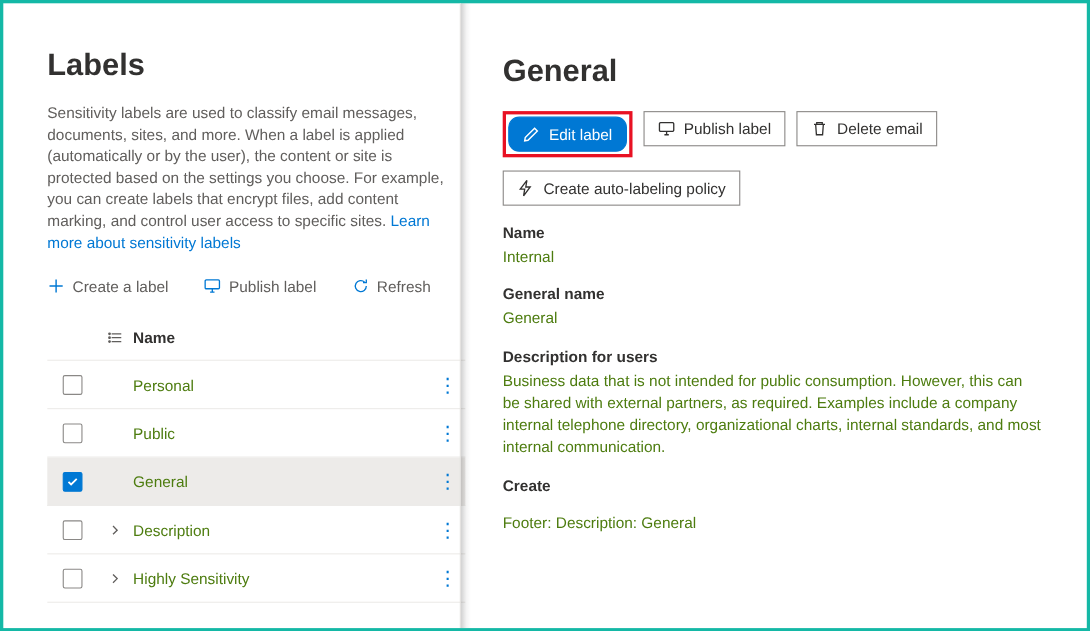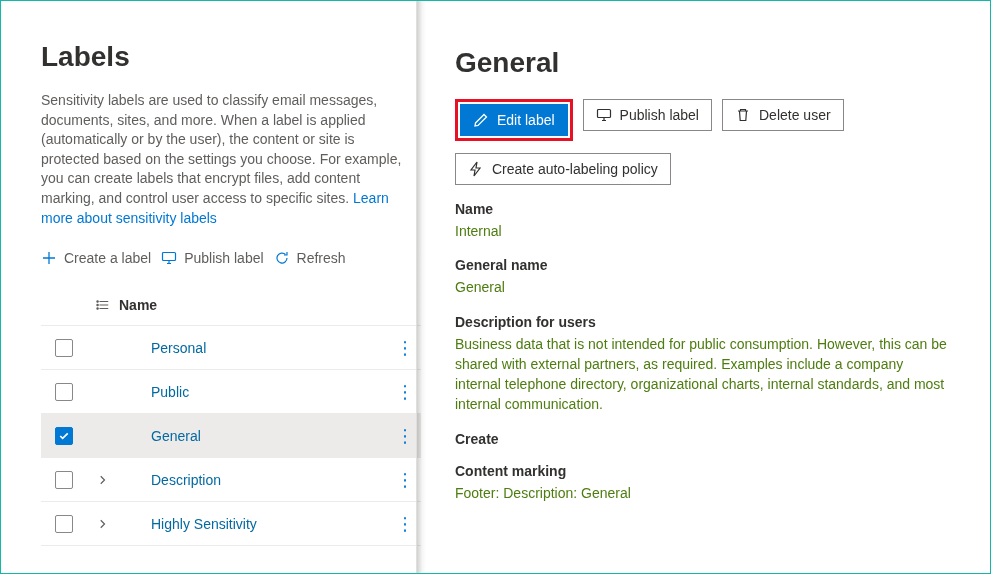--- a/index.html
+++ b/index.html
@@ -1,57 +1,57 @@
 <!DOCTYPE html>
 <html><head>
 <meta charset="utf-8">
 <style>
   * { box-sizing: border-box; }
   html, body { margin: 0; padding: 0; font-family: "Segoe UI", Arial, sans-serif; font-size: 14px; color: #323130; }
-  .canvas { width: 991px; height: 574px; border: 1px solid #14b8a6; position: relative; overflow: hidden; background: #fff; padding-left: 30px; }
+  .canvas { width: 991px; height: 574px; border: 3px solid #14b8a6; position: relative; overflow: hidden; background: #fff; padding-left: 30px; }
 
   
   .left { position: absolute; left: 0; top: 0; width: 420px; height: 100%; padding: 40px 0 0 40px; }
   .page-title { font-size: 28px; font-weight: 700; color: #323130; margin: 0 0 18px 0; }
   .intro { color: #605e5c; line-height: 1.4; padding-right: 10px; }
   .intro a { color: #0078d4; text-decoration: none; }
-  .toolbar { display: flex; gap: 10px; margin: 22px 0 18px 0; color: #323130; }
+  .toolbar { display: flex; gap: 32px; margin: 22px 0 18px 0; color: #323130; }
   .tb-item { display: inline-flex; align-items: center; gap: 7px; cursor: pointer; color: #323130; }
   .tb-item svg { width: 16px; height: 16px; }
   .tb-item span.lbl { color: #605e5c; }
 
   .table { width: 380px; }
   .thead { display: flex; align-items: center; height: 42px; border-bottom: 1px solid #edebe9; color: #323130; font-weight: 600; }
   .th-spacer { width: 46px; }
   .th-list { width: 32px; display:flex; align-items:center; justify-content:center; color:#605e5c; }
   .th-name { flex: 1; }
   .row { display: flex; align-items: center; height: 44px; border-bottom: 1px solid #edebe9; }
   .row.selected { background: #edebe9; }
   .cell-cb { width: 46px; display:flex; align-items:center; justify-content:center; }
   .cell-exp { width: 32px; display:flex; align-items:center; justify-content:center; color:#605e5c; }
-  .cell-name { flex: 1; color: #0369a1; margin-left: 32px; }
+  .cell-name { flex: 1; color: #4d7c0f; }
   .cell-menu { width: 32px; display:flex; align-items:center; justify-content:center; color:#0078d4; }
   .checkbox { width: 18px; height: 18px; border: 1px solid #8a8886; border-radius: 2px; background: #fff; display:flex; align-items:center; justify-content:center; }
   .checkbox.checked { background: #0078d4; border-color: #0078d4; }
   .checkbox.checked svg { width: 12px; height: 12px; }
   .vdots { font-size: 18px; line-height: 1; }
 
   
   .divider { position: absolute; left: 415px; top: 0; width: 14px; height: 100%;
     background: linear-gradient(90deg, rgba(0,0,0,0.18), rgba(0,0,0,0.04) 40%, rgba(0,0,0,0) 70%);
     border-left: 1px solid #e1dfdd; }
 
   
   .right { position: absolute; left: 430px; top: 0; right: 0; height: 100%; padding: 46px 40px 0 24px; }
   .detail-title { font-size: 28px; font-weight: 700; margin: 0 0 20px 0; }
 
   .btn-row { display: flex; gap: 10px; margin-bottom: 12px; flex-wrap: wrap; }
   .btn { display: inline-flex; align-items: center; gap: 8px; height: 32px; padding: 0 12px; border: 1px solid #8a8886; background: #fff; color: #323130; cursor: pointer; font-size: 14px; }
   .btn svg { width: 16px; height: 16px; }
-  .btn.primary { background: #0078d4; color: #fff; border-color: #0078d4; }
+  .btn.primary { background: #0078d4; color: #fff; border-color: #0078d4; border-radius: 10px; }
   .highlight { border: 3px solid #e81123; padding: 2px; display: inline-flex; }
 
   .field { margin-top: 16px; }
   .field-label { font-weight: 600; margin-bottom: 4px; }
   .field-value { color: #4d7c0f; line-height: 1.45; }
 
 </style>
 </head>
 <body>
 
@@ -185,21 +185,21 @@
         <svg viewBox="0 0 16 16" fill="none" stroke="#323130" stroke-width="1.2">
             <rect x="1.5" y="2.5" width="13" height="8" rx="1"></rect>
             <path d="M6 13.5h4M8 10.5v3"></path>
           </svg>
         <span>Publish label</span>
       </button>
       <button class="btn">
         <svg viewBox="0 0 16 16" fill="none" stroke="#323130" stroke-width="1.2">
             <path d="M3 4h10M5.5 4V2.5h5V4M4.5 4l.7 9.5h5.6L11.5 4"></path>
           </svg>
-        <span>Delete user</span>
+        <span>Delete email</span>
       </button>
     </div>
     <div class="btn-row">
       <button class="btn">
         <svg viewBox="0 0 16 16" fill="none" stroke="#323130" stroke-width="1.2">
             <path d="M9 1L3 9h4l-1 6 6-8H8z"></path>
           </svg>
         <span>Create auto-labeling policy</span>
       </button>
     </div>
@@ -213,18 +213,17 @@
       <div class="field-value">General</div>
     </div>
     <div class="field">
       <div class="field-label">Description for users</div>
       <div class="field-value">Business data that is not intended for public consumption. However, this can be shared with external partners, as required. Examples include a company internal telephone directory, organizational charts, internal standards, and most internal communication.</div>
     </div>
     <div class="field">
       <div class="field-label">Create</div>
     </div>
     <div class="field">
-      <div class="field-label">Content marking</div>
       <div class="field-value">Footer: Description: General</div>
     </div>
   </div>
 
 </div>
 
 </body></html>

